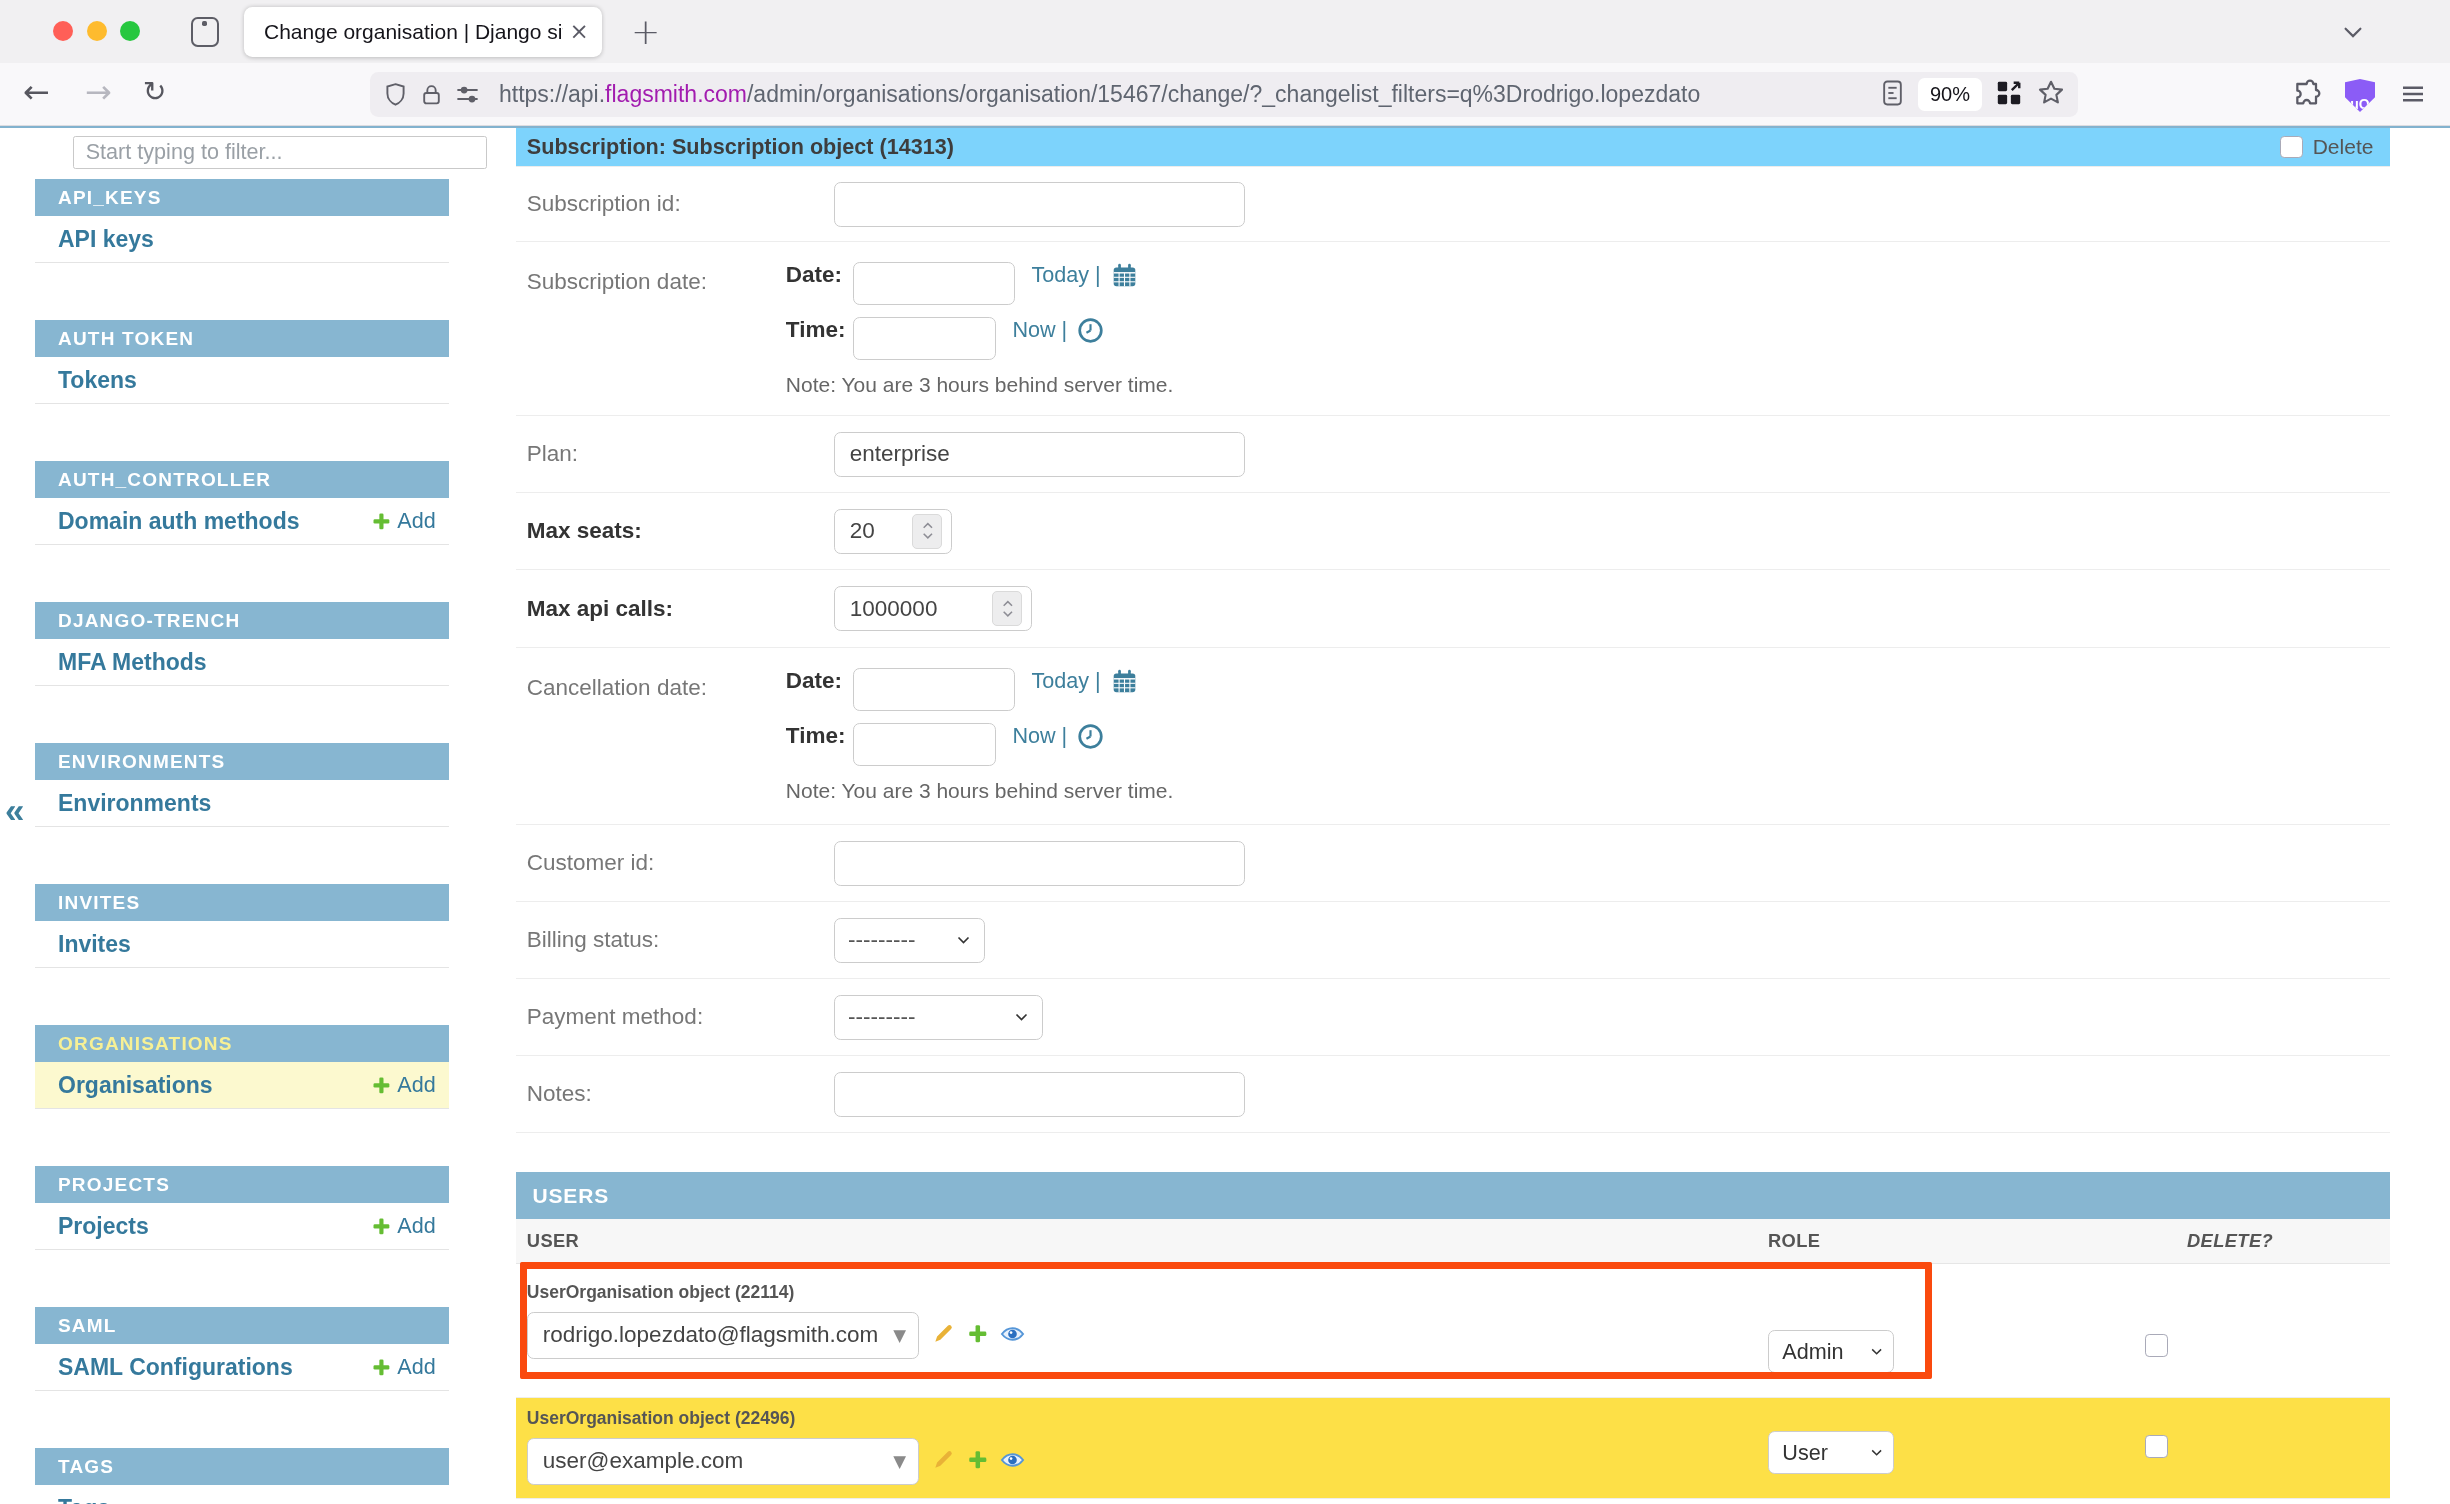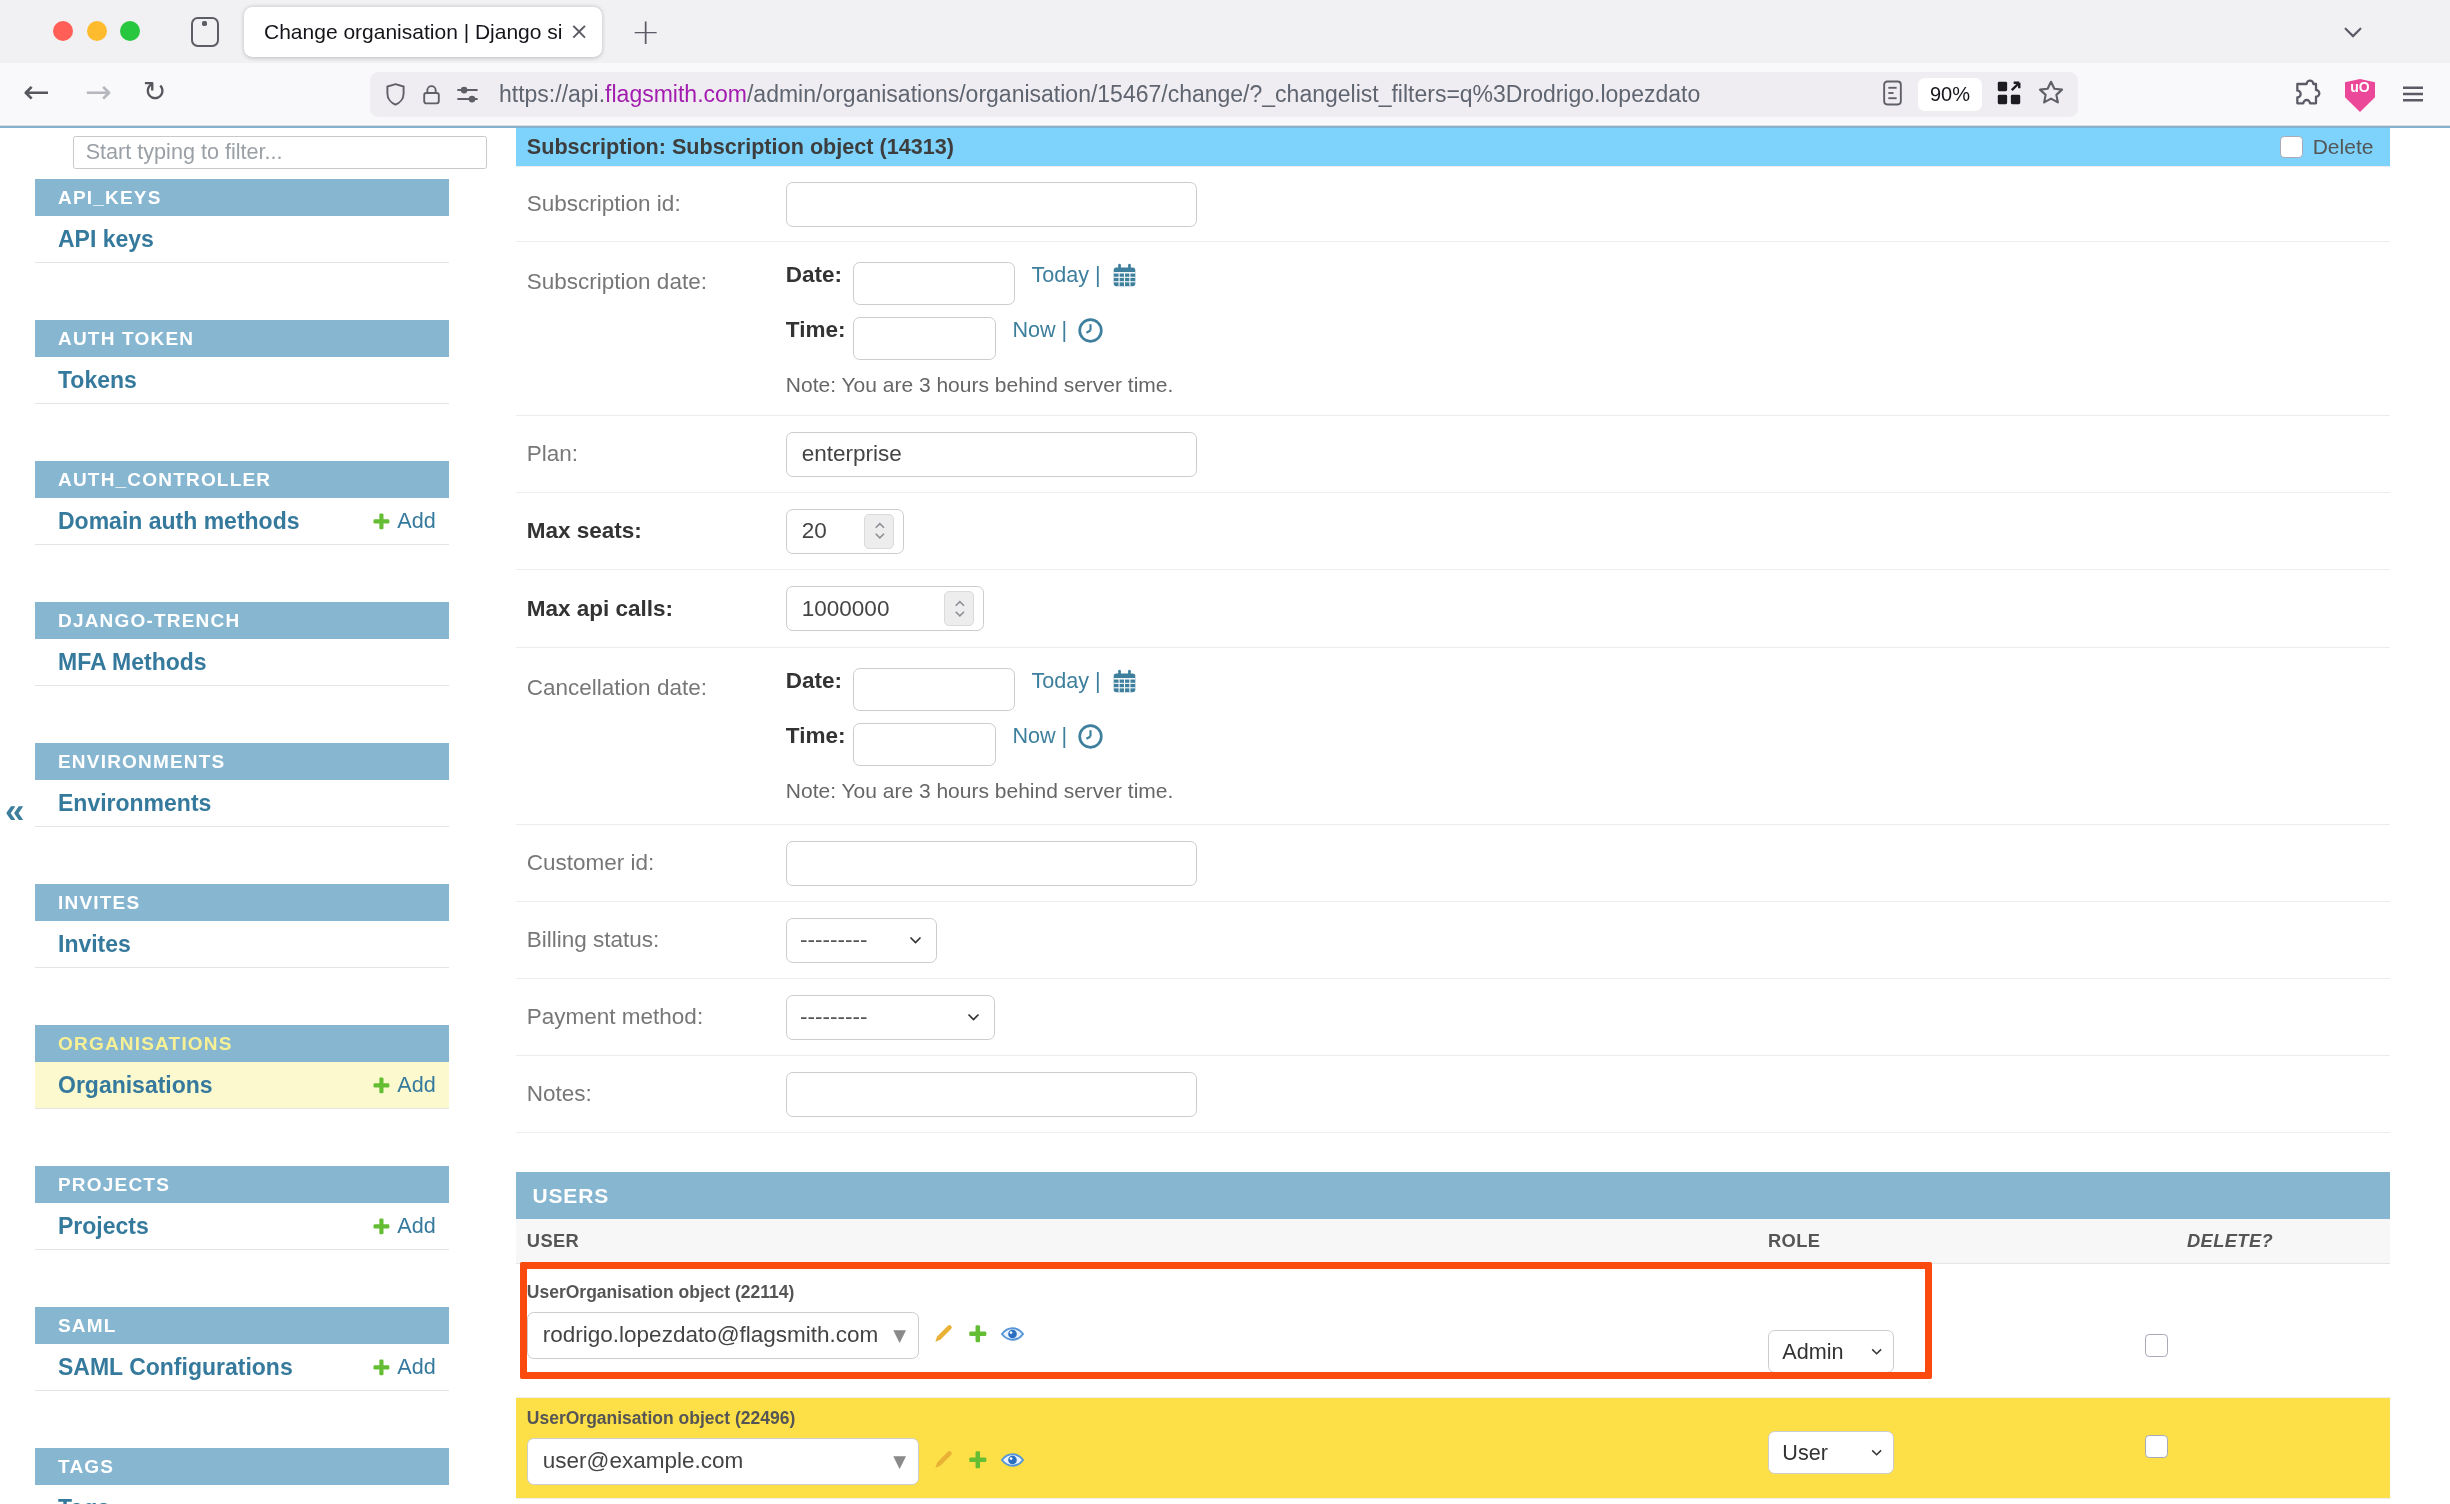--- a/index.html
+++ b/index.html
@@ -25,21 +25,21 @@
   .navbtn { position:absolute; top:13.3px; font-size:32px; line-height:1; color:#57575f; }
   .nav-back{ left:23px; } .nav-fwd{ left:85px; color:#b7b7bf; } .nav-reload{ left:143px; font-size:28px; top:15px; }
   .urlbar { position:absolute; left:370px; top:9.2px; width:1708px; height:45px; background:#efedf1; border-radius:8.3px;
             display:flex; align-items:center; padding:0 11.7px; }
   .urlbar .lead-ic { margin-right:10px; display:flex; }
   .urltext { font-size:23px; color:#5f6570; white-space:nowrap; overflow:hidden; flex:1; margin-left:8.3px; }
   .urltext .domain { color:#a21caf; }
   .url-cluster { display:flex; align-items:center; gap:13.3px; margin-left:10px; }
   .zoom-pill { background:#fff; border-radius:6.7px; padding:5px 11.7px; font-size:20px; color:#15141a; }
   .ext-right { position:absolute; top:15px; display:flex; align-items:center; gap:23px; left:2290px; }
-  .ublock { width:30px; height:33px; background:#ec4899; display:flex; align-items:flex-start; justify-content:center;
+  .ublock { width:30px; height:33px; background:#8b5cf6; display:flex; align-items:flex-end; justify-content:center;
             clip-path:polygon(50% 0,100% 10%,100% 55%,50% 100%,0 55%,0 10%); }
   .ublock span { color:#fff; font-size:14px; font-weight:700; letter-spacing:0; }
 
   
   .page { display:flex; height:1377px; border-top:2.5px solid #83b2ce; background:#fff; }
   .gutter { width:35px; position:relative; }
   .collapse { position:absolute; left:5px; top:662px; font-size:35px; font-weight:700; color:#3d7f9c; }
 
   .sidebar { width:414px; padding-top:7.5px; }
   .filterbox { width:100%; height:33px; border:0.8px solid #c9c9c9; border-radius:2.5px; font-size:21.6px; color:#444;
@@ -59,21 +59,21 @@
   .content { width:1874px; position:relative; }
   .mhead { height:39px; background:#7dd3fc; border-bottom:0.8px solid #ececec; display:flex; align-items:center; padding:0 16.6px 0 10.8px; }
   .mtitle { font-size:21.6px; font-weight:700; color:#3d3d3d; }
   .delwrap { margin-left:auto; display:flex; align-items:center; gap:10px; }
   .dellabel { font-size:21px; color:#555; }
   input[type=checkbox] { appearance:none; width:22.5px; height:22.5px; border:1.7px solid #a9aab8; border-radius:4.2px; background:#fff; }
 
   .frow { border-bottom:0.8px solid #ededed; display:flex; padding-left:10.8px; }
   .flabel { width:259px; font-size:22.5px; color:#777; padding-top:6.7px; }
   .flabel.req { color:#333; font-weight:700; }
-  .fbody { display:flex; flex-direction:column; justify-content:flex-end; }
+  .fbody { display:flex; flex-direction:column; justify-content:flex-end;margin-left:48px; }
   .center-v { align-items:center; }
   .input { height:45px; border:0.8px solid #ccc; border-radius:6.7px; font-size:22.5px; color:#444; padding:0 15px;
            font-family:"Liberation Sans",sans-serif; background:#fff; }
   .w-big { width:411px; }
   .dtline { display:flex; align-items:flex-start; margin-bottom:11.7px; }
   .dtlabel { font-size:22.5px; font-weight:700; color:#333; width:67px; }
   .dtinput { width:162px; height:43px; }
   .dtinput.time { width:143px; }
   .dlink { color:#3d7f9c; font-size:21.6px; margin-left:16.6px; margin-right:10px; }
   .note { font-size:21px; color:#666; margin-top:13px; }

